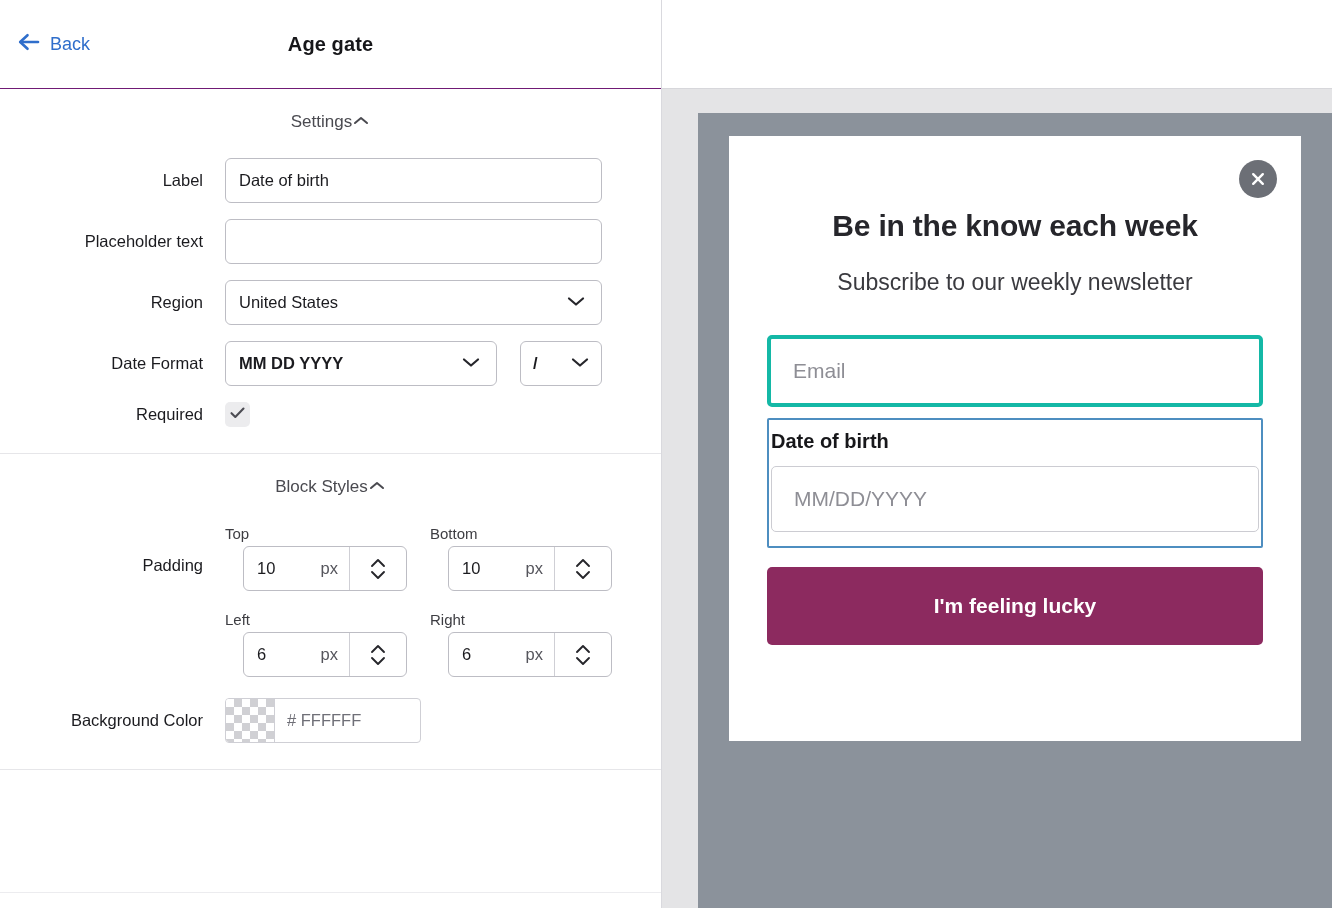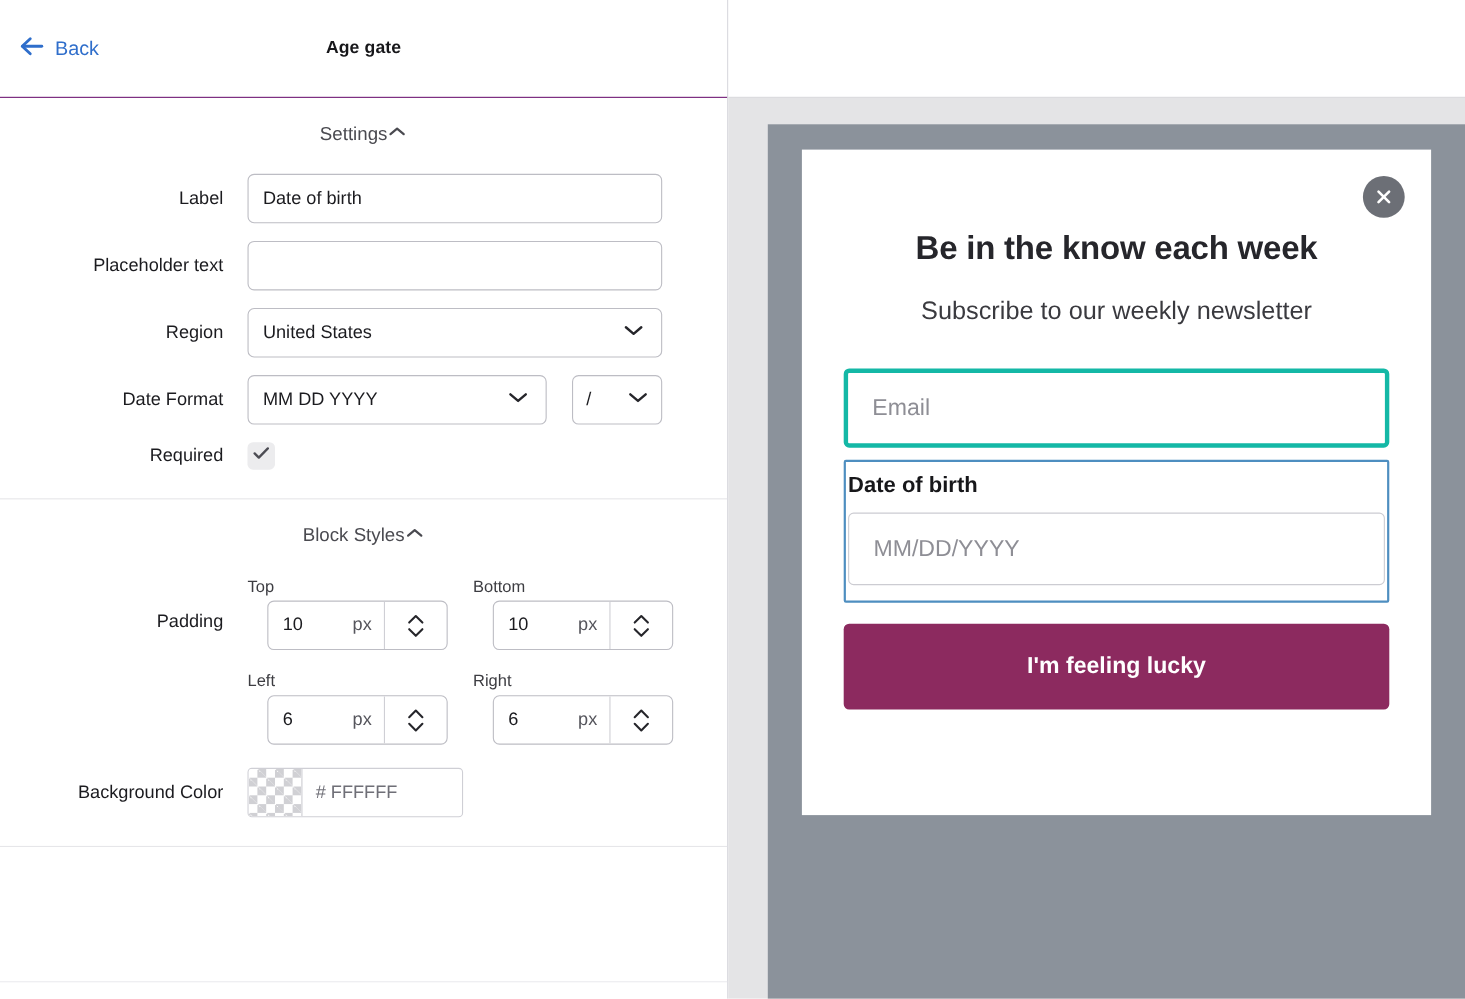--- a/index.html
+++ b/index.html
@@ -38,21 +38,21 @@
     color: #2f6ecb;
     font-size: 18px;
     cursor: pointer;
     z-index: 2;
   }
   .back-arrow { display: block; }
   .panel-title {
     position: absolute;
     left: 0; right: 0;
     text-align: center;
-    font-size: 16px;
+    font-size: 20px;
     font-weight: bold;
     color: #17171a;
     letter-spacing: .1px;
   }
 
   .section {
     border-bottom: 1px solid #e6e6e9;
     padding: 0 0 26px 0;
   }
   .section-head {
@@ -377,21 +377,21 @@
               <svg width="22" height="14" viewBox="0 0 22 14">
                 <path d="M4 4.5 L11 10.5 L18 4.5" fill="none" stroke="#26262b" stroke-width="2.2" stroke-linecap="round" stroke-linejoin="round"></path>
               </svg>
             </span>
           </div>
         </div>
       </div>
 
       <div class="field-row">
         <div class="field-label">Date Format</div>
-        <div class="field-control" style="gap:23px;">
+        <div class="field-control" style="gap:23px;font-weight:bold;">
           <div class="select-box w-format">
             <span>MM DD YYYY</span>
             <span class="chev-down">
               <svg width="22" height="14" viewBox="0 0 22 14">
                 <path d="M4 4.5 L11 10.5 L18 4.5" fill="none" stroke="#26262b" stroke-width="2.2" stroke-linecap="round" stroke-linejoin="round"></path>
               </svg>
             </span>
           </div>
           <div class="select-box w-sep">
             <span>/</span>

